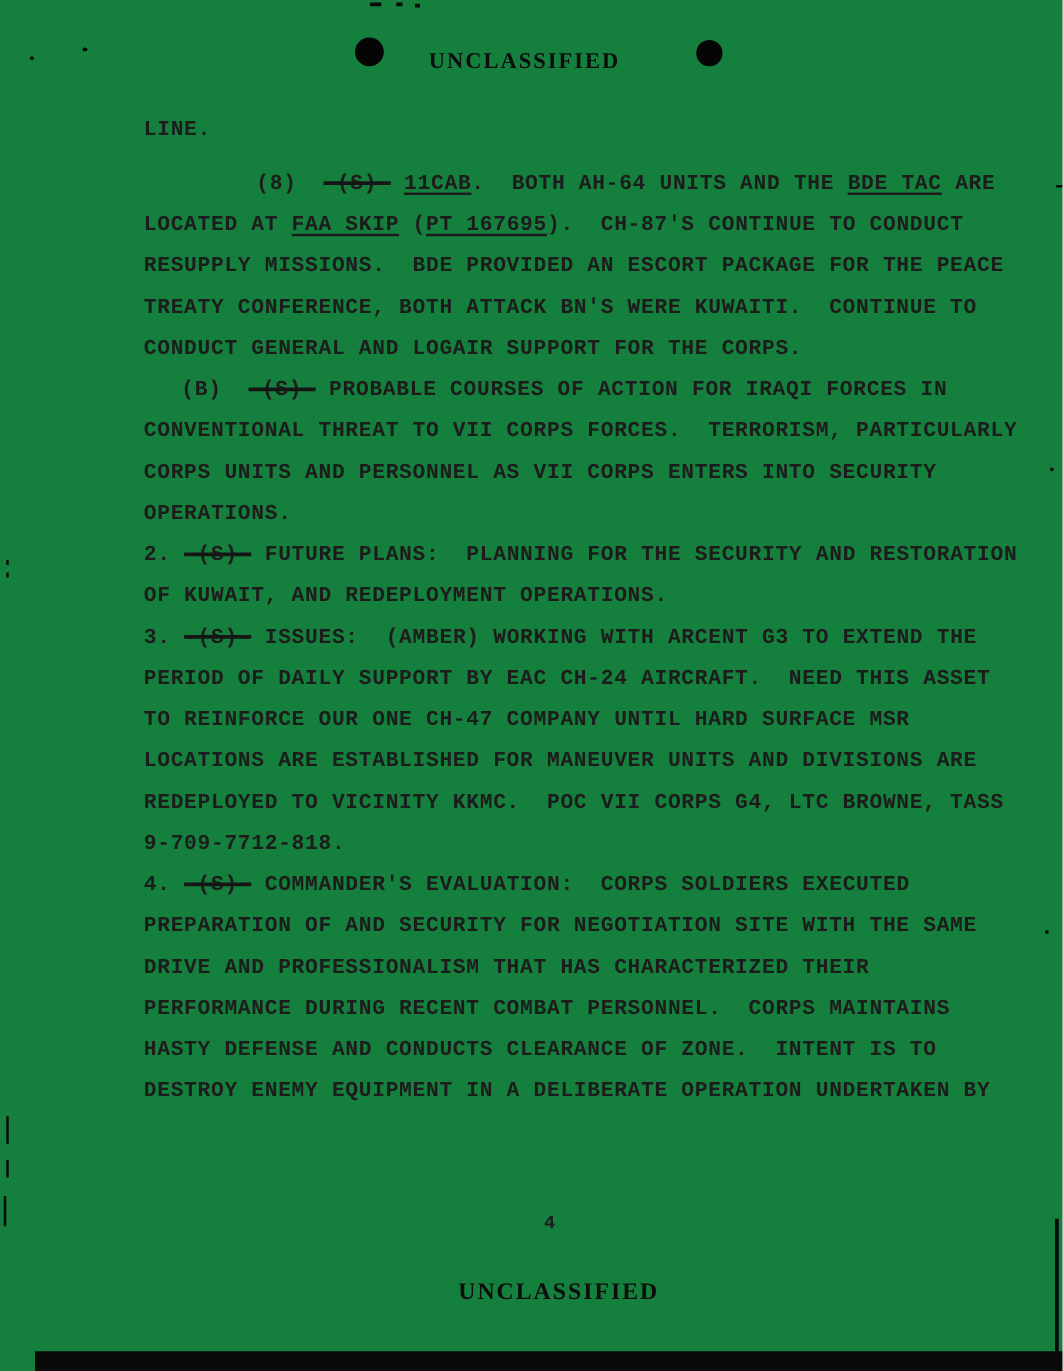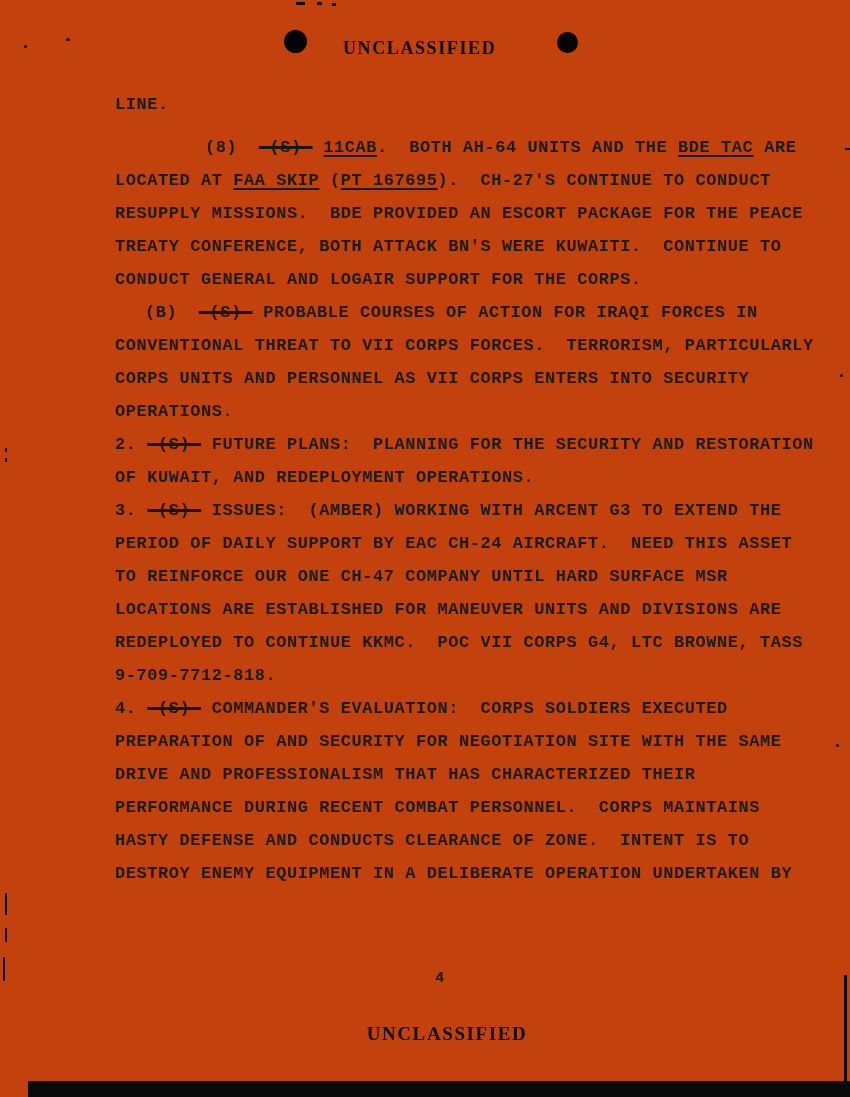--- a/index.html
+++ b/index.html
@@ -1,19 +1,19 @@
 <!DOCTYPE html>
 <html><head>
 <meta charset="utf-8">
 <style>
   * { margin:0; padding:0; box-sizing:border-box; }
   html,body { background:#e8e8e8; }
   body { width:850px; height:1097px; position:relative; overflow:hidden;
          font-family:"Liberation Mono", monospace; }
-  .page { position:absolute; inset:0; background:#c2410c; }
+  .page { position:absolute; inset:0; background:#15803d; }
 
   
   .clf-dot { position:absolute; background:#050505; border-radius:50%; }
   .dot-left  { left:284px; top:30px; width:23px; height:23px; }
   .dot-right { left:557px; top:32px; width:21px; height:21px; }
   .header-title { position:absolute; top:38px; left:343px;
     font-family:"Liberation Serif", serif; font-weight:bold;
     font-size:18px; letter-spacing:1.6px; color:#0d0d0d; }
 
   
@@ -57,35 +57,35 @@
 
 <div class="page">
 
   <div class="clf-dot dot-left"></div>
   <div class="header-title">UNCLASSIFIED</div>
   <div class="clf-dot dot-right"></div>
 
   <div class="doc-body">
       <div class="line"><span>LINE.</span></div>
       <div class="line" style="padding-left: 90px; margin-top: 10px;"><span>(8)  </span><span class="seg-strike">-(S)-</span><span> </span><span class="seg-underline">11CAB</span><span>.  BOTH AH-64 UNITS AND THE </span><span class="seg-underline">BDE TAC</span><span> ARE</span></div>
-      <div class="line"><span>LOCATED AT </span><span class="seg-underline">FAA SKIP</span><span> (</span><span class="seg-underline">PT 167695</span><span>).  CH-27'S CONTINUE TO CONDUCT</span></div>
+      <div class="line"><span>LOCATED AT </span><span class="seg-underline">FAA SKIP</span><span> (</span><span class="seg-underline">PT 167695</span><span>).  CH-87'S CONTINUE TO CONDUCT</span></div>
       <div class="line"><span>RESUPPLY MISSIONS.  BDE PROVIDED AN ESCORT PACKAGE FOR THE PEACE</span></div>
       <div class="line"><span>TREATY CONFERENCE, BOTH ATTACK BN'S WERE KUWAITI.  CONTINUE TO</span></div>
       <div class="line"><span>CONDUCT GENERAL AND LOGAIR SUPPORT FOR THE CORPS.</span></div>
       <div class="line" style="padding-left: 30px;"><span>(B)  </span><span class="seg-strike">-(S)-</span><span> PROBABLE COURSES OF ACTION FOR IRAQI FORCES IN</span></div>
       <div class="line"><span>CONVENTIONAL THREAT TO VII CORPS FORCES.  TERRORISM, PARTICULARLY</span></div>
       <div class="line"><span>CORPS UNITS AND PERSONNEL AS VII CORPS ENTERS INTO SECURITY</span></div>
       <div class="line"><span>OPERATIONS.</span></div>
       <div class="line"><span>2. </span><span class="seg-strike">-(S)-</span><span> FUTURE PLANS:  PLANNING FOR THE SECURITY AND RESTORATION</span></div>
       <div class="line"><span>OF KUWAIT, AND REDEPLOYMENT OPERATIONS.</span></div>
       <div class="line"><span>3. </span><span class="seg-strike">-(S)-</span><span> ISSUES:  (AMBER) WORKING WITH ARCENT G3 TO EXTEND THE</span></div>
       <div class="line"><span>PERIOD OF DAILY SUPPORT BY EAC CH-24 AIRCRAFT.  NEED THIS ASSET</span></div>
       <div class="line"><span>TO REINFORCE OUR ONE CH-47 COMPANY UNTIL HARD SURFACE MSR</span></div>
       <div class="line"><span>LOCATIONS ARE ESTABLISHED FOR MANEUVER UNITS AND DIVISIONS ARE</span></div>
-      <div class="line"><span>REDEPLOYED TO CONTINUE KKMC.  POC VII CORPS G4, LTC BROWNE, TASS</span></div>
+      <div class="line"><span>REDEPLOYED TO VICINITY KKMC.  POC VII CORPS G4, LTC BROWNE, TASS</span></div>
       <div class="line"><span>9-709-7712-818.</span></div>
       <div class="line"><span>4. </span><span class="seg-strike">-(S)-</span><span> COMMANDER'S EVALUATION:  CORPS SOLDIERS EXECUTED</span></div>
       <div class="line"><span>PREPARATION OF AND SECURITY FOR NEGOTIATION SITE WITH THE SAME</span></div>
       <div class="line"><span>DRIVE AND PROFESSIONALISM THAT HAS CHARACTERIZED THEIR</span></div>
       <div class="line"><span>PERFORMANCE DURING RECENT COMBAT PERSONNEL.  CORPS MAINTAINS</span></div>
       <div class="line"><span>HASTY DEFENSE AND CONDUCTS CLEARANCE OF ZONE.  INTENT IS TO</span></div>
       <div class="line"><span>DESTROY ENEMY EQUIPMENT IN A DELIBERATE OPERATION UNDERTAKEN BY</span></div>
     </div>
 
   <div class="page-number">4</div>

